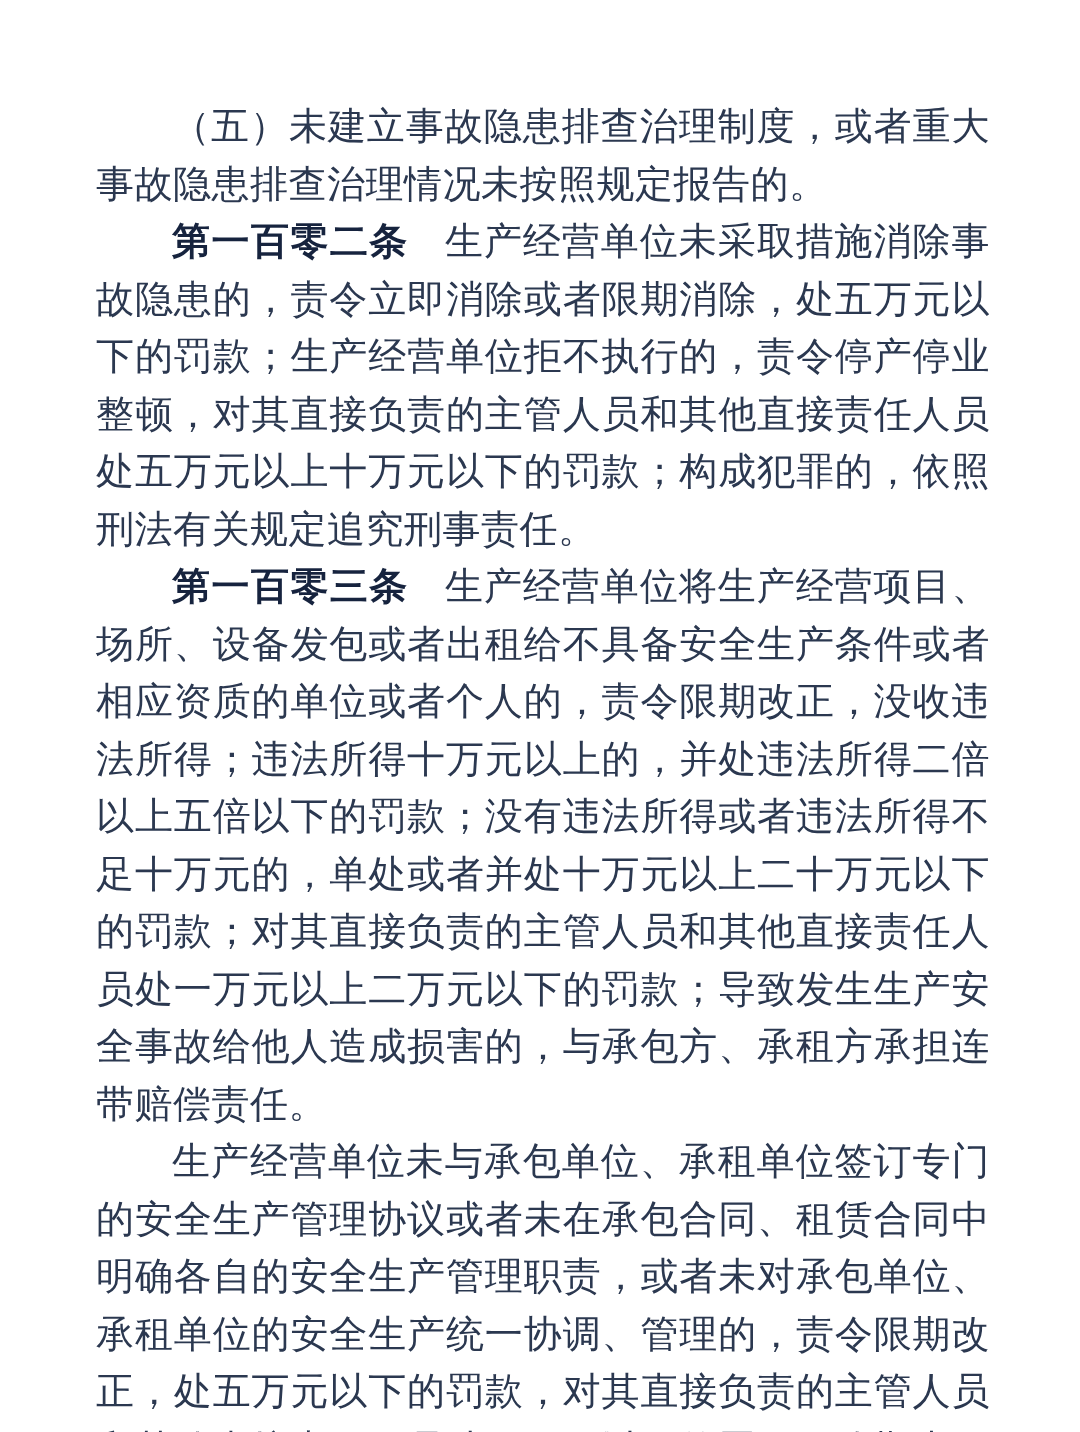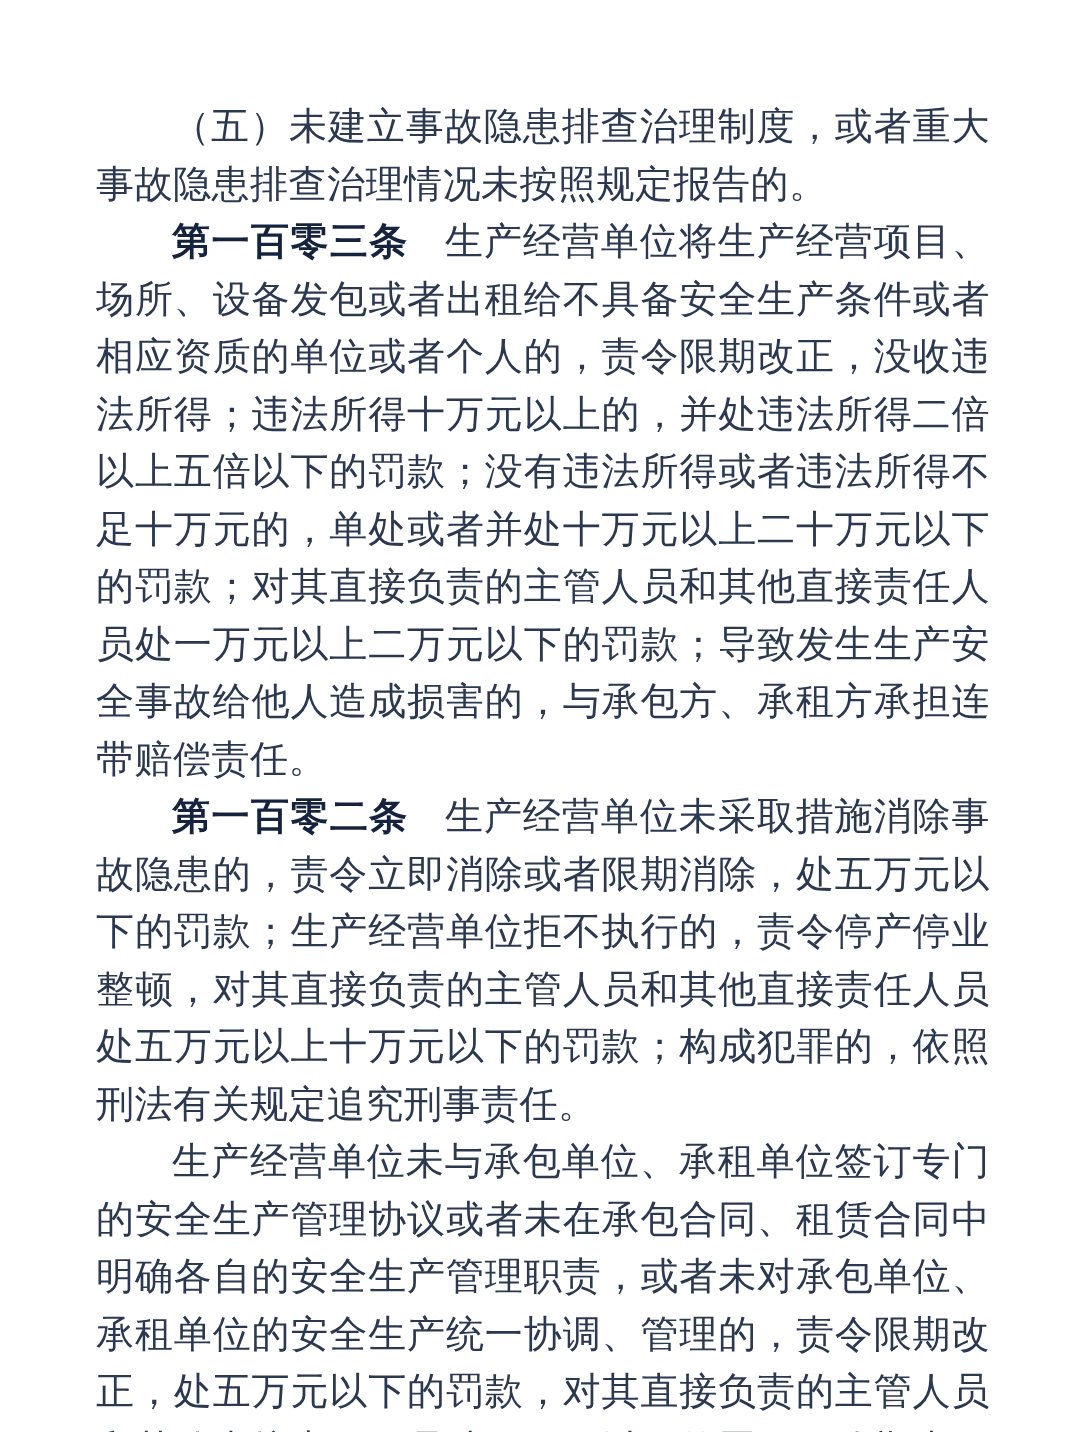--- a/index.html
+++ b/index.html
@@ -36,19 +36,19 @@
     letter-spacing: 1px;
   }
 </style>
 </head>
 <body>
 
 <div class="page">
 
   <p class="para"><span>（五）未建立事故隐患排查治理制度，或者重大事故隐患排查治理情况未按照规定报告的。</span></p>
 
+  <p class="para"><span class="term">第一百零二条</span><span>生产经营单位未采取措施消除事故隐患的，责令立即消除或者限期消除，处五万元以下的罚款；生产经营单位拒不执行的，责令停产停业整顿，对其直接负责的主管人员和其他直接责任人员处五万元以上十万元以下的罚款；构成犯罪的，依照刑法有关规定追究刑事责任。</span></p>
+
   <p class="para"><span class="term">第一百零三条</span><span>生产经营单位将生产经营项目、场所、设备发包或者出租给不具备安全生产条件或者相应资质的单位或者个人的，责令限期改正，没收违法所得；违法所得十万元以上的，并处违法所得二倍以上五倍以下的罚款；没有违法所得或者违法所得不足十万元的，单处或者并处十万元以上二十万元以下的罚款；对其直接负责的主管人员和其他直接责任人员处一万元以上二万元以下的罚款；导致发生生产安全事故给他人造成损害的，与承包方、承租方承担连带赔偿责任。</span></p>
-
-  <p class="para"><span class="term">第一百零二条</span><span>生产经营单位未采取措施消除事故隐患的，责令立即消除或者限期消除，处五万元以下的罚款；生产经营单位拒不执行的，责令停产停业整顿，对其直接负责的主管人员和其他直接责任人员处五万元以上十万元以下的罚款；构成犯罪的，依照刑法有关规定追究刑事责任。</span></p>
 
   <p class="para"><span>生产经营单位未与承包单位、承租单位签订专门的安全生产管理协议或者未在承包合同、租赁合同中明确各自的安全生产管理职责，或者未对承包单位、承租单位的安全生产统一协调、管理的，责令限期改正，处五万元以下的罚款，对其直接负责的主管人员和其他直接责任人员处一万元以下的罚款；逾期未改正的，责令停产停业整顿。</span></p>
 
 </div>
 
 </body></html>

